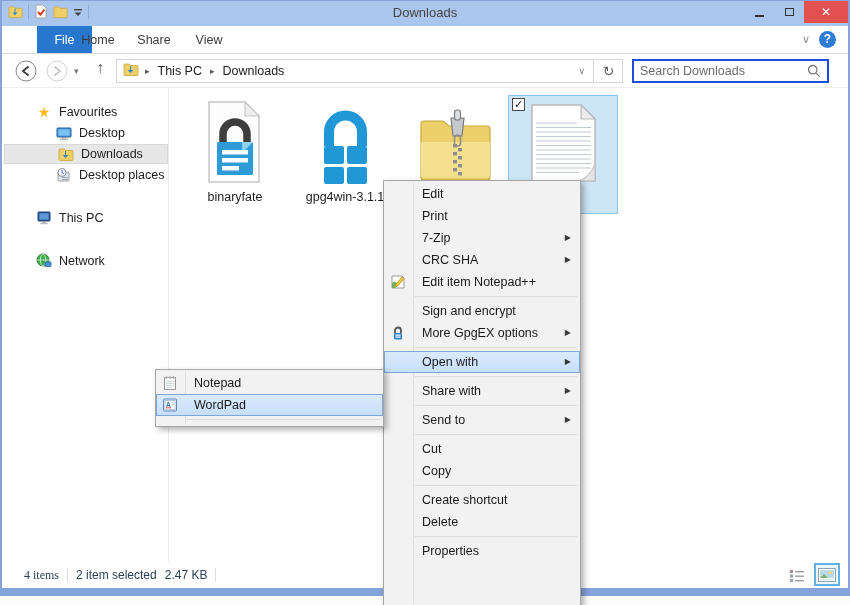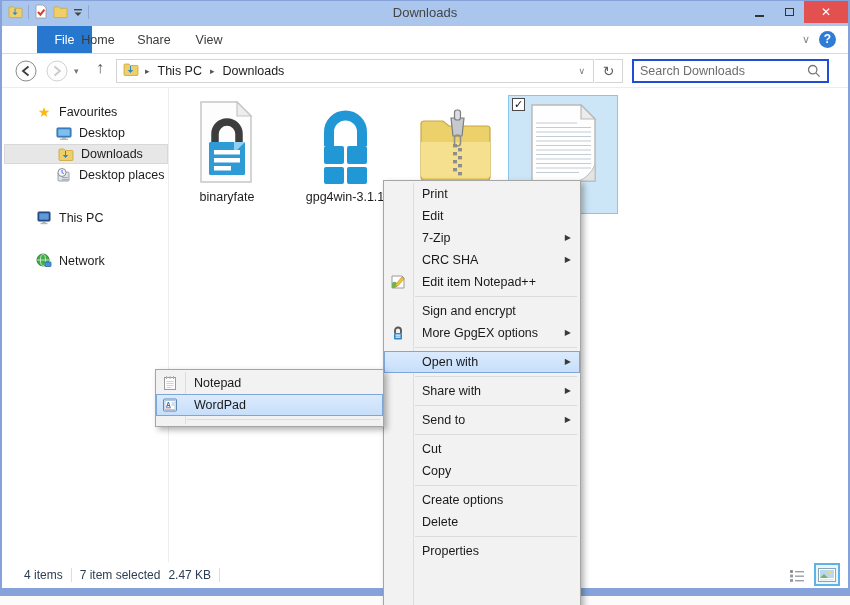--- a/index.html
+++ b/index.html
@@ -76,21 +76,21 @@
   .tile .ticon { height:92px; display:flex; align-items:flex-end; justify-content:center; }
   .tile .tlabel { font-size:12.5px; color:#1d1d1d; margin-top:4px; white-space:nowrap; }
   .tile.selected-tile { background:#cde6f7; box-shadow:inset 0 0 0 1px #8cc5ec; width:110px; height:119px; }
   .checkbox { position:absolute; left:4px; top:3px; width:13px; height:13px; background:#fff;
     border:1px solid #494949; font-size:11px; line-height:11px; font-weight:bold; color:#111; text-align:center; }
 
   
   .statusbar { position:relative; height:26px; background:#fff; font-size:12px; color:#2b3e55;
     display:flex; align-items:center; }
   .statusbar .st { padding:0 8px; }
-  .statusbar .st:first-child { padding-left:22px; }
+  .statusbar .st:first-child { padding-left:22px;font-family:Liberation Serif, serif; }
   .st-sep { width:1px; height:14px; background:#ddd; }
   .view-toggles { position:absolute; right:10px; top:3px; display:flex; gap:8px; align-items:center; }
   .vt { width:22px; height:19px; display:flex; align-items:center; justify-content:center; }
   .vt.active { box-shadow:0 0 0 2px #5fb2e5; background:#eaf5fc; }
 
   
   .ctx-menu { position:absolute; left:383px; top:180px; width:198px; height:440px; background:#f2f2f2;
     border:1px solid #a5a5a5; box-shadow:3px 3px 6px rgba(0,0,0,0.3); padding-top:2px; z-index:50; }
   .gutter-line { position:absolute; left:29px; top:2px; bottom:2px; width:1px; background:#dedede; }
   .mi { position:relative; height:22px; line-height:22px; padding-left:38px; font-size:12.5px; color:#191919; }
@@ -258,21 +258,21 @@
                 <line x1="1" y1="7" x2="13" y2="7" stroke="#cfe9d2" stroke-width="0.9"></line>
                 <rect x="9" y="9" width="6" height="4.5" rx="0.6" fill="#4494dc" stroke="#2c6496" stroke-width="0.8"></rect>
               </svg>
             </span>
           <span>Network</span>
         </div>
       </div>
 
       <div class="main">
 
-        <div class="tile" style="left:6px; top:6px;">
+        <div class="tile" style="left:14px; top:6px;">
           <div class="ticon">
             <svg width="85" height="88" viewBox="0 0 85 88">
               <path d="M16,4 h36 l14,14 v66 h-50 z" fill="#fdfdfd" stroke="#c6c6c6" stroke-width="1.5"></path>
               <path d="M52,4 l14,14 h-14 z" fill="#ededed" stroke="#c6c6c6" stroke-width="1.2"></path>
               <path d="M30,46 v-10 a12,12 0 0 1 24,0 v10" stroke="#3d3d3d" stroke-width="7.5" fill="none"></path>
               <rect x="24" y="44" width="36" height="33" rx="1.5" fill="#2e9bd6"></rect>
               <path d="M49,44 h11 l-11,11 z" fill="#8fd0ef"></path>
               <rect x="29" y="52" width="26" height="4.5" fill="#fff"></rect>
               <rect x="29" y="60" width="26" height="4.5" fill="#fff"></rect>
               <rect x="29" y="68" width="17" height="4.5" fill="#fff"></rect>
@@ -342,21 +342,21 @@
           </div>
           <div class="tlabel"></div>
         </div>
 
       </div>
     </div>
 
     <div class="statusbar">
       <span class="st">4 items</span>
       <span class="st-sep"></span>
-      <span class="st">7 item selected</span>
+      <span class="st">2 item selected</span>
       <span class="st" style="padding-left:0;">2.47 KB</span>
       <span class="st-sep"></span>
       <div class="view-toggles">
         <span class="vt">
           <svg width="16" height="14" viewBox="0 0 16 14">
               <g fill="#9a9fa6">
                 <rect x="1" y="2" width="3" height="3"></rect>
                 <rect x="6" y="3" width="9" height="1.4"></rect>
                 <rect x="1" y="6.5" width="3" height="3"></rect>
                 <rect x="6" y="7.5" width="9" height="1.4"></rect>
@@ -376,22 +376,22 @@
             </svg>
         </span>
       </div>
     </div>
 
   </div>
 
   <div class="ctx-menu">
     <div class="gutter-line"></div>
 
+    <div class="mi"><span class="mi-label">Edit</span></div>
     <div class="mi"><span class="mi-label">Print</span></div>
-    <div class="mi"><span class="mi-label">Edit</span></div>
     <div class="mi"><span class="mi-label">7-Zip</span><span class="mi-arrow">▶</span></div>
     <div class="mi"><span class="mi-label">CRC SHA</span><span class="mi-arrow">▶</span></div>
     <div class="mi">
       <span class="mi-icon"><svg width="16" height="16" viewBox="0 0 16 16">
             <path d="M2,2 h10 l2,2 v10 h-12 z" fill="#fff" stroke="#9a9a9a"></path>
             <path d="M2,9 q4,-3 5,1 q1,3 -3,4 h-2 z" fill="#6fb352"></path>
             <path d="M12,3 l-6,7 -0.5,2.5 2.5,-0.7 6,-7 z" fill="#f0c437" stroke="#b98f1e" stroke-width="0.7"></path>
           </svg></span>
       <span class="mi-label">Edit item Notepad++</span>
     </div>
@@ -422,21 +422,21 @@
 
     <div class="mi"><span class="mi-label">Send to</span><span class="mi-arrow">▶</span></div>
 
     <div class="menu-sep"></div>
 
     <div class="mi"><span class="mi-label">Cut</span></div>
     <div class="mi"><span class="mi-label">Copy</span></div>
 
     <div class="menu-sep"></div>
 
-    <div class="mi"><span class="mi-label">Create options</span></div>
+    <div class="mi"><span class="mi-label">Create shortcut</span></div>
     <div class="mi"><span class="mi-label">Delete</span></div>
 
     <div class="menu-sep"></div>
 
     <div class="mi"><span class="mi-label">Properties</span></div>
   </div>
 
   <div class="submenu">
     <div class="gutter-line"></div>
     <div class="mi">

